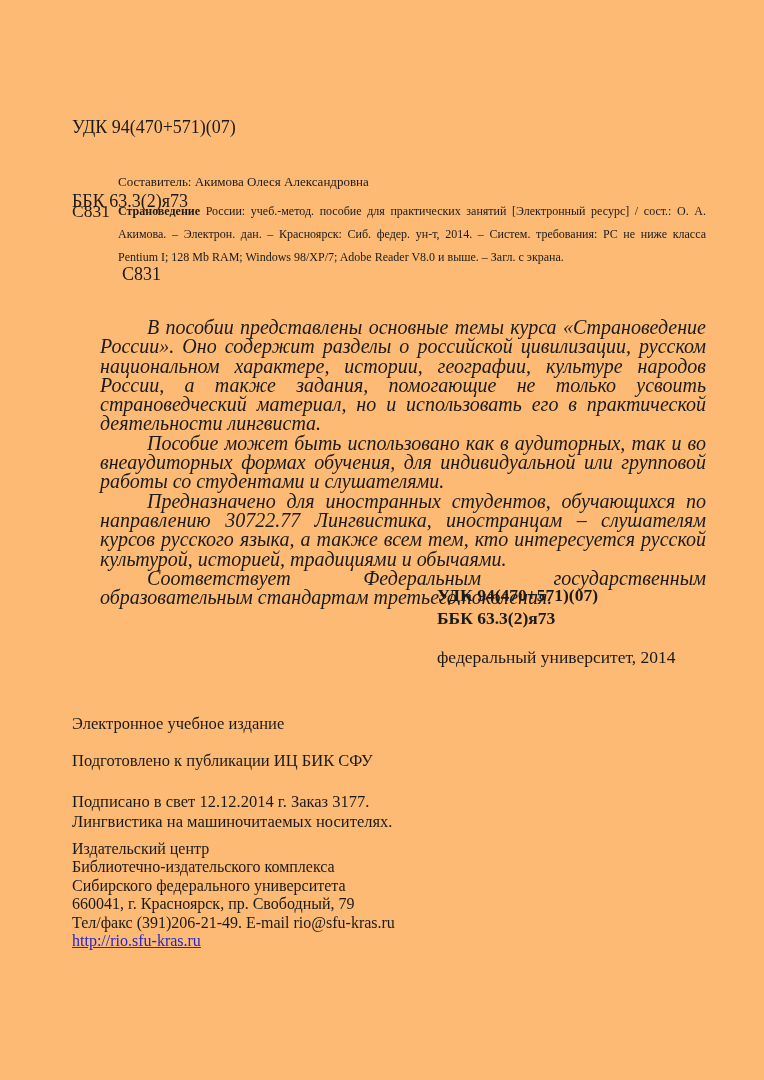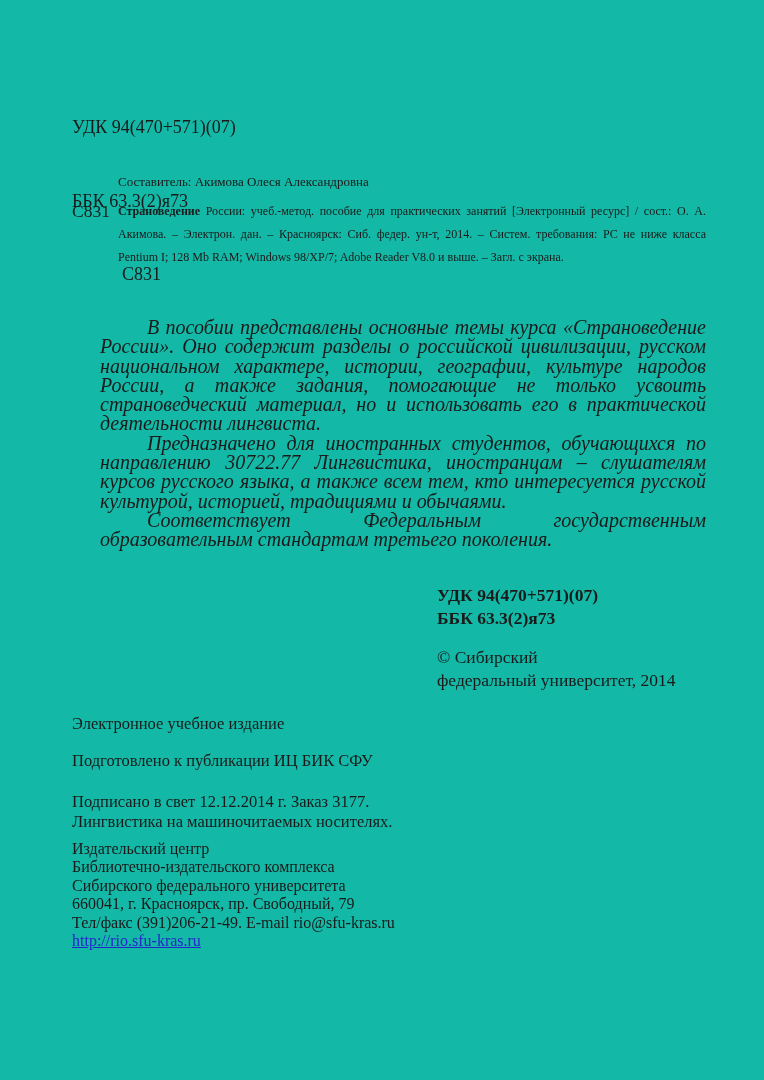--- a/index.html
+++ b/index.html
@@ -1,21 +1,21 @@
 <!DOCTYPE html>
 <html><head>
 <meta charset="utf-8">
 <style>
   * { box-sizing: border-box; }
   html, body { margin: 0; padding: 0; background: #ffffff; }
   .page {
     position: relative;
     width: 764px;
     height: 1080px;
-    background: #14b8a6;
+    background: #fdba74;
     font-family: "Liberation Serif", "DejaVu Serif", serif;
     color: #1a1a1a;
     overflow: hidden;
   }
   .top-codes { position: absolute; left: 72px; top: 66px; font-size: 18px; line-height: 24.5px; white-space: pre; }
   .top-codes .indent { padding-left: 50px; }
   .compiler { position: absolute; left: 118px; top: 174px; font-size: 13px; }
   .bib-code { position: absolute; left: 72px; top: 200px; font-size: 17.5px; line-height: 23px; }
   .bib {
     position: absolute; left: 118px; top: 200px; width: 588px; margin: 0;
@@ -51,31 +51,31 @@
 
   <div class="bib-code">С831</div>
 
   <p class="bib">
     <b>Страноведение</b>
     <span>России: учеб.-метод. пособие для практических занятий [Электронный ресурс] / сост.: О. А. Акимова. – Электрон. дан. – Красноярск: Сиб. федер. ун-т, 2014. – Систем. требования: PC не ниже класса Pentium I; 128 Mb RAM; Windows 98/XP/7; Adobe Reader V8.0 и выше. – Загл. с экрана.</span>
   </p>
 
   <div class="annotation">
     <p>В пособии представлены основные темы курса «Страноведение России». Оно содержит разделы о российской цивилизации, русском национальном характере, истории, географии, культуре народов России, а также задания, помогающие не только усвоить страноведческий материал, но и использовать его в практической деятельности лингвиста.</p>
+    <p>Пособие может быть использовано как в аудиторных, так и во внеаудиторных формах обучения, для индивидуальной или групповой работы со студентами и слушателями.</p>
     <p>Предназначено для иностранных студентов, обучающихся по направлению 30722.77 Лингвистика, иностранцам – слушателям курсов русского языка, а также всем тем, кто интересуется русской культурой, историей, традициями и обычаями.</p>
     <p>Соответствует Федеральным государственным образовательным стандартам третьего поколения.</p>
   </div>
 
   <div class="right-codes">
     <div>УДК 94(470+571)(07)</div>
     <div>ББК 63.3(2)я73</div>
   </div>
 
   <div class="copyright">
-    <div>© Сибирский</div>
     <div>федеральный университет, 2014</div>
   </div>
 
   <div class="center edition">Электронное учебное издание</div>
 
   <div class="center prepared">Подготовлено к публикации ИЦ БИК СФУ</div>
 
   <div class="center release">
     <div>Подписано в свет 12.12.2014 г. Заказ 3177.</div>
     <div>Лингвистика на машиночитаемых носителях.</div>

